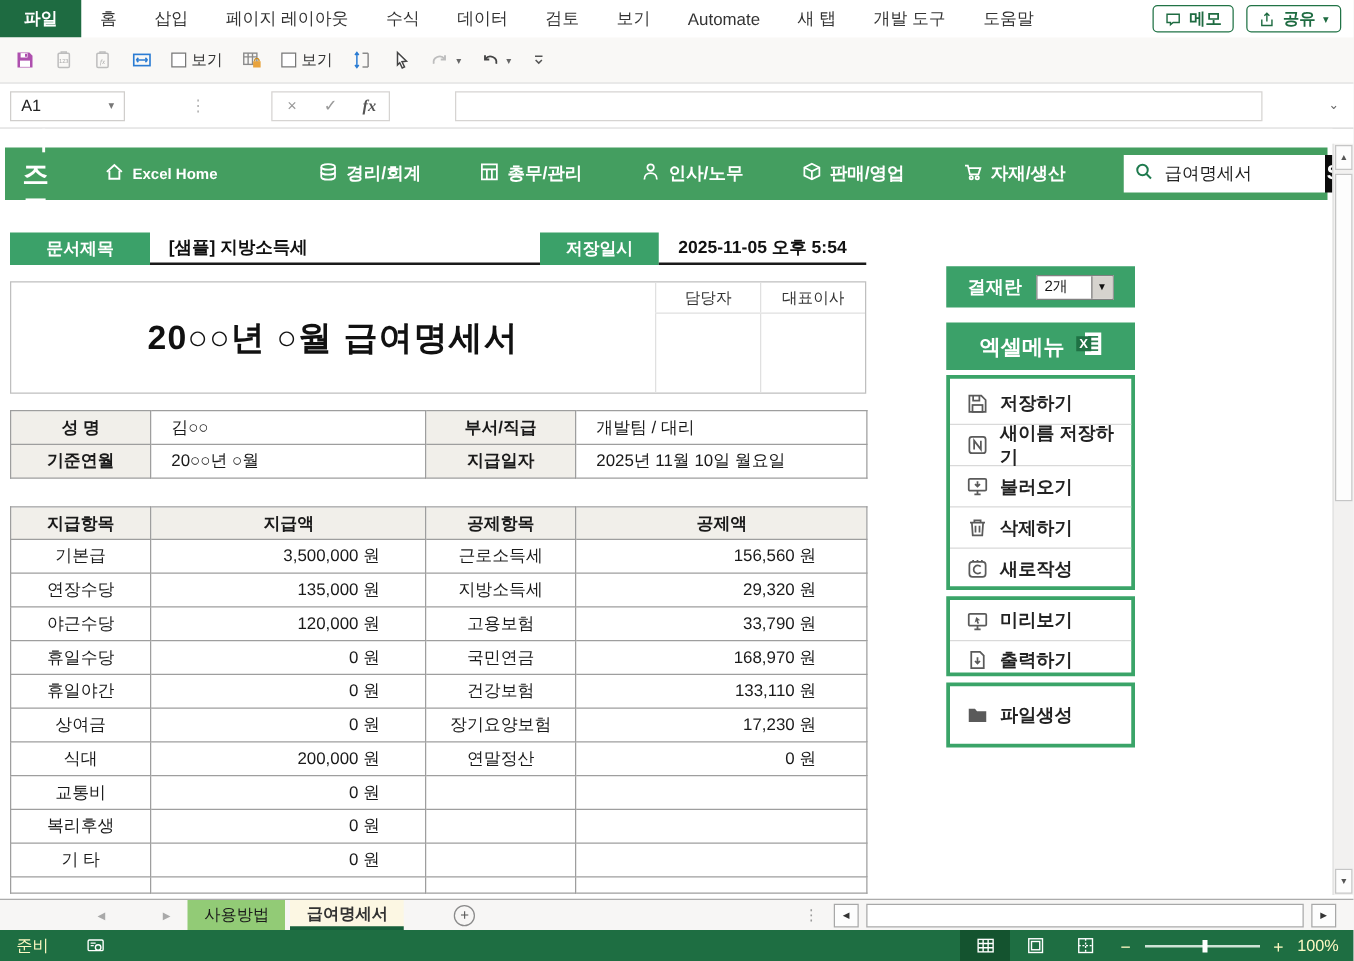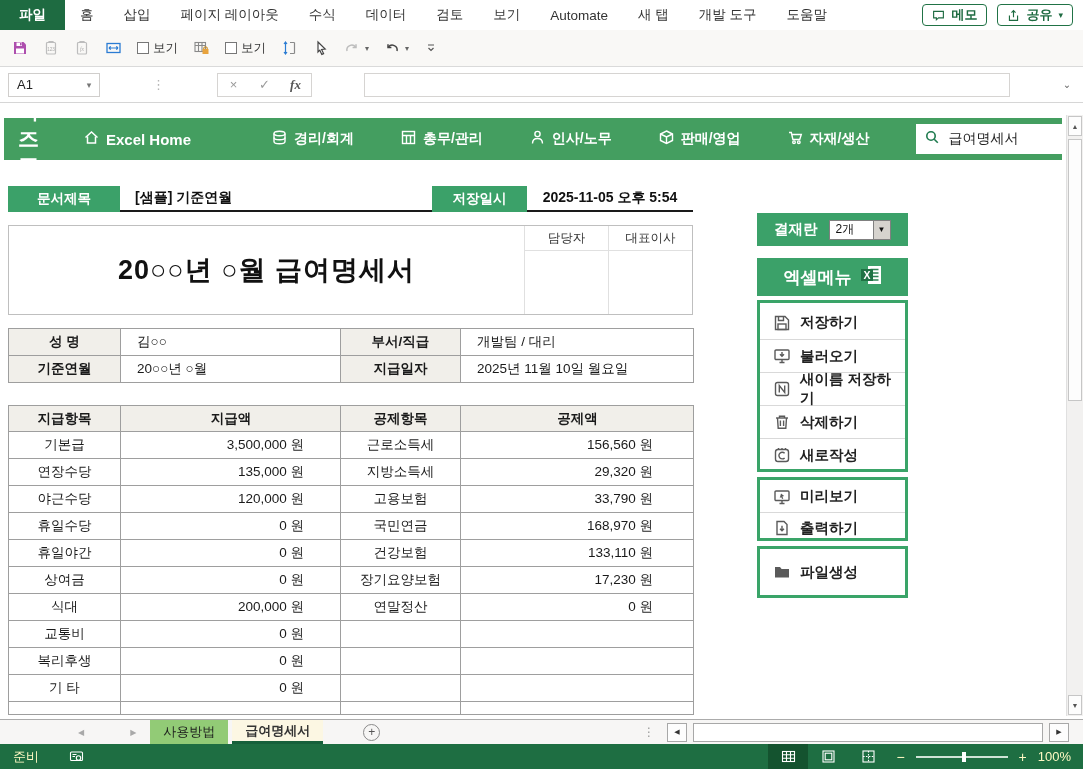--- a/index.html
+++ b/index.html
@@ -37,21 +37,21 @@
   .fxbtn.fx{font-style:italic;font-family:"Liberation Serif",serif;color:#555;font-weight:bold;}
   .fin{flex:1;height:24px;border:1px solid #D6D4D2;margin-left:8px;margin-right:5px;font-size:13px;padding:0 6px;outline:none;background:#fff;}
   .fchev{width:16px;text-align:center;color:#666;font-size:10px;}
 
   
   .ws{position:absolute;top:103px;left:0;width:1066px;height:616px;background:#fff;overflow:hidden;}
 
   .gnav{position:absolute;left:4px;top:15px;width:1058px;height:42px;background:#449E60;display:flex;align-items:center;color:#fff;gap:16px;}
   .gnav .logo{font-size:21px;font-weight:bold;letter-spacing:1px;margin:0 27px 0 14px;}
   .nitem{display:flex;align-items:center;gap:6px;font-size:14px;font-weight:bold;margin-right:30px;white-space:nowrap;}
-  .nitem.home{font-size:15px;margin-right:24px;}
+  .nitem.home{font-size:12px;margin-right:24px;}
   .ndiv{width:1px;height:20px;background:rgba(255,255,255,.8);margin-right:24px;}
   .searchwrap{margin-left:auto;margin-right:62px;display:flex;align-items:stretch;height:30px;}
   .sbox{width:161px;background:#fff;display:flex;align-items:center;gap:7px;padding:0 8px;}
   .sbox input{border:none;outline:none;width:100%;font-size:14px;color:#222;font-family:inherit;background:transparent;}
   .sbtn{width:57px;background:#0B0B0B;color:#fff;font-weight:bold;font-size:16px;display:flex;align-items:center;justify-content:center;}
 
   .meta{position:absolute;top:83px;left:8px;width:685px;height:26px;display:flex;}
   .mlab{background:#3BA169;color:#fff;font-weight:bold;font-size:13.5px;display:flex;align-items:center;justify-content:center;}
   .mlab.w1{width:112px;} .mlab.w2{width:95px;}
   .mval{border-bottom:2px solid #1a1a1a;display:flex;align-items:center;font-weight:bold;font-size:14px;color:#111;}
@@ -337,21 +337,21 @@
                 </g>
               </svg></span>
           <input value="급여명세서" style="">
         </div>
         <div class="sbtn">Search</div>
       </div>
     </div>
 
     <div class="meta">
       <div class="mlab w1">문서제목</div>
-      <div class="mval v1">[샘플] 기준연월</div>
+      <div class="mval v1">[샘플] 지방소득세</div>
       <div class="mlab w2">저장일시</div>
       <div class="mval v2">2025-11-05  오후 5:54</div>
     </div>
 
     <div class="tblock">
       <div class="tb-main">20○○년 ○월 급여명세서</div>
       <div class="tb-sign">
         <div class="tb-sh">
           <div class="tb-cell">담당자</div>
           <div class="tb-cell">대표이사</div>
@@ -489,38 +489,38 @@
                 <rect x="5" y="10" width="8" height="5.5"></rect>
               </g>
             </svg>
           </span>
         <span>저장하기</span>
       </div>
       <div class="mi">
         <span>
             <svg width="18" height="18" viewBox="0 0 18 18">
               <g fill="none" stroke="#5a5a5a" stroke-width="1.4">
+                <rect x="2.5" y="2.5" width="13" height="13" rx="2"></rect>
+                <path d="M6.3 12.5 V5.5 l5.4 7 V5.5"></path>
+              </g>
+            </svg>
+          </span>
+        <span>새이름 저장하기</span>
+      </div>
+      <div class="mi">
+        <span>
+            <svg width="18" height="18" viewBox="0 0 18 18">
+              <g fill="none" stroke="#5a5a5a" stroke-width="1.4">
                 <rect x="2" y="3" width="14" height="9.5" rx="1"></rect>
                 <path d="M9 5 v4 M7 7.3 l2 2 2-2"></path>
                 <path d="M6.5 15.5 h5 M9 12.5 v3"></path>
               </g>
             </svg>
           </span>
         <span>불러오기</span>
-      </div>
-      <div class="mi">
-        <span>
-            <svg width="18" height="18" viewBox="0 0 18 18">
-              <g fill="none" stroke="#5a5a5a" stroke-width="1.4">
-                <rect x="2.5" y="2.5" width="13" height="13" rx="2"></rect>
-                <path d="M6.3 12.5 V5.5 l5.4 7 V5.5"></path>
-              </g>
-            </svg>
-          </span>
-        <span>새이름 저장하기</span>
       </div>
       <div class="mi">
         <span>
             <svg width="18" height="18" viewBox="0 0 18 18">
               <g fill="none" stroke="#5a5a5a" stroke-width="1.4">
                 <path d="M3 5 h12"></path>
                 <path d="M6.5 5 V3.2 h5 V5"></path>
                 <path d="M4.5 5 l.7 10.2 h7.6 l.7-10.2"></path>
                 <path d="M7.4 7.5 v5.5 M10.6 7.5 v5.5"></path>
               </g>

